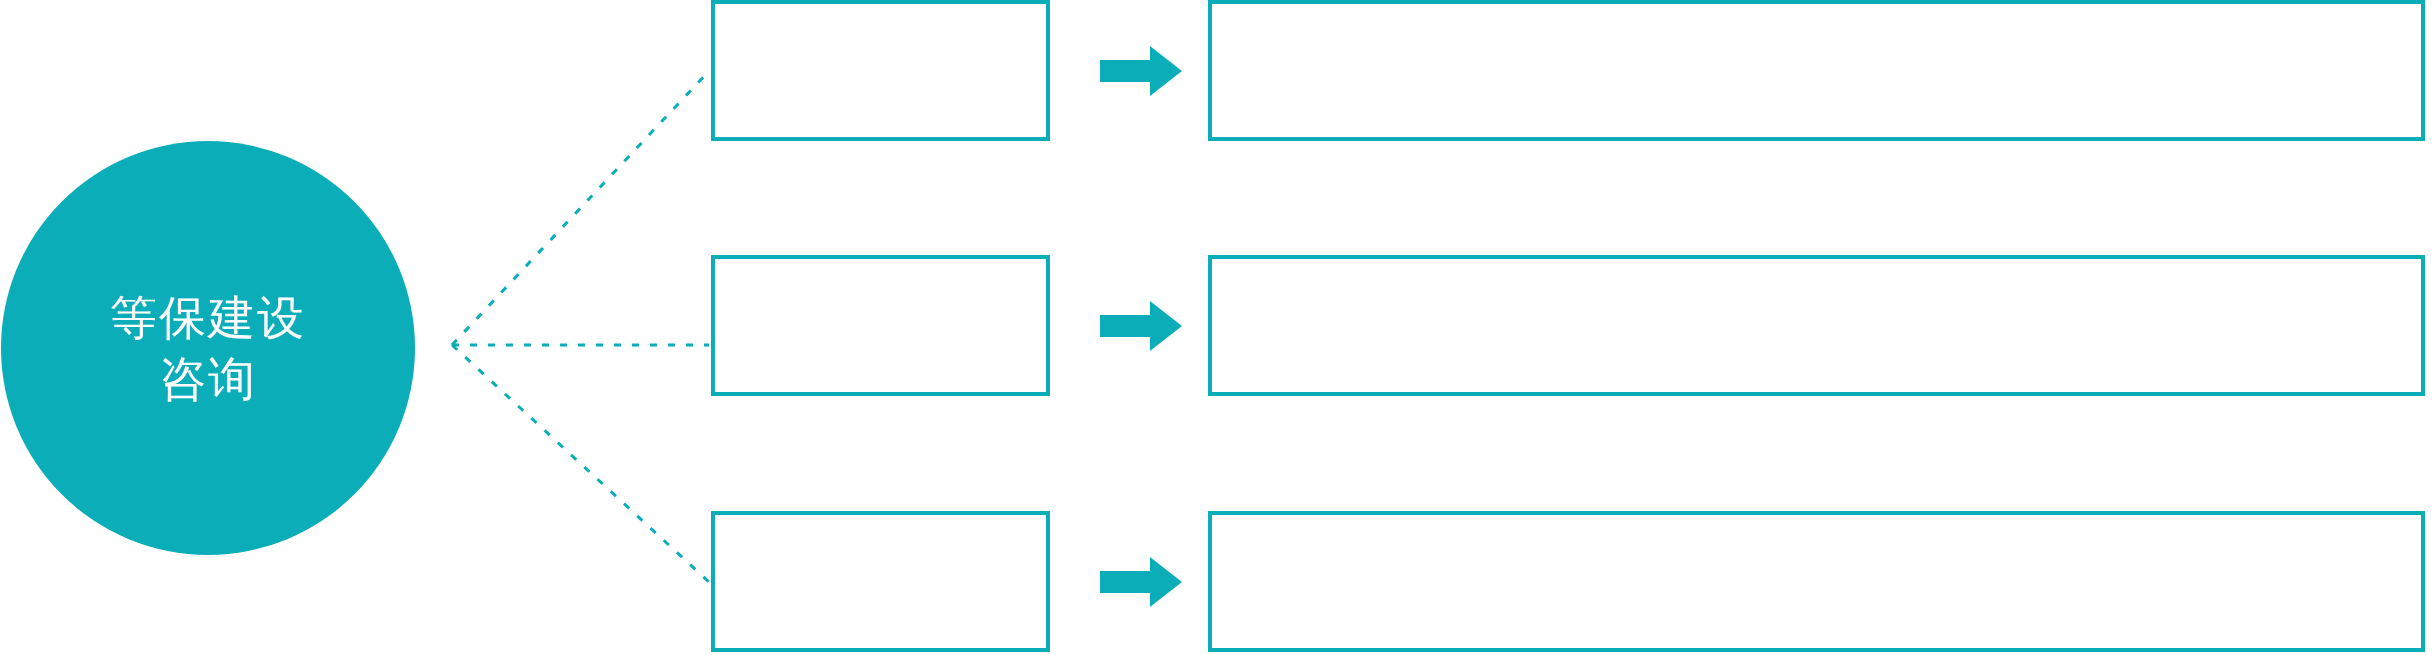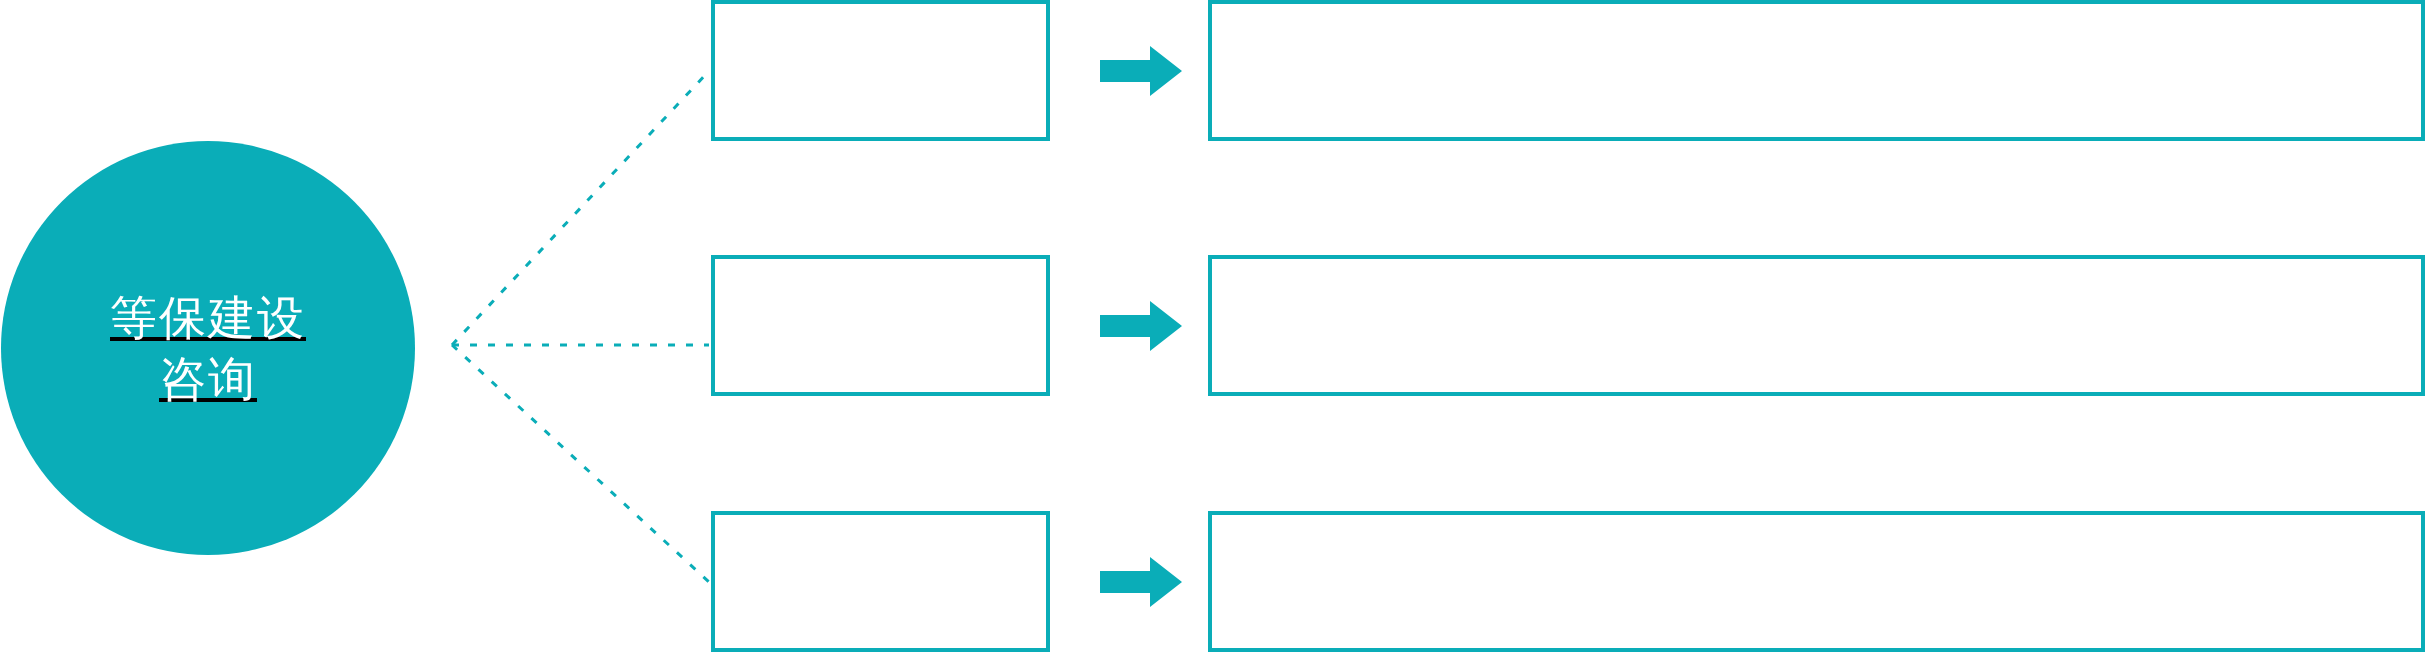--- a/index.html
+++ b/index.html
@@ -25,21 +25,20 @@
     top: 141px;
     width: 414px;
     height: 414px;
     border-radius: 50%;
     background: #0aadb8;
     display: flex;
     flex-direction: column;
     align-items: center;
     justify-content: center;
     box-sizing: border-box;
-    text-decoration: underline;
   }
   .hub-line {
     color: #ffffff;
     font-size: 47px;
     line-height: 1.30;
     letter-spacing: 2px;
     white-space: nowrap;
     font-weight: 400;
   }
 

